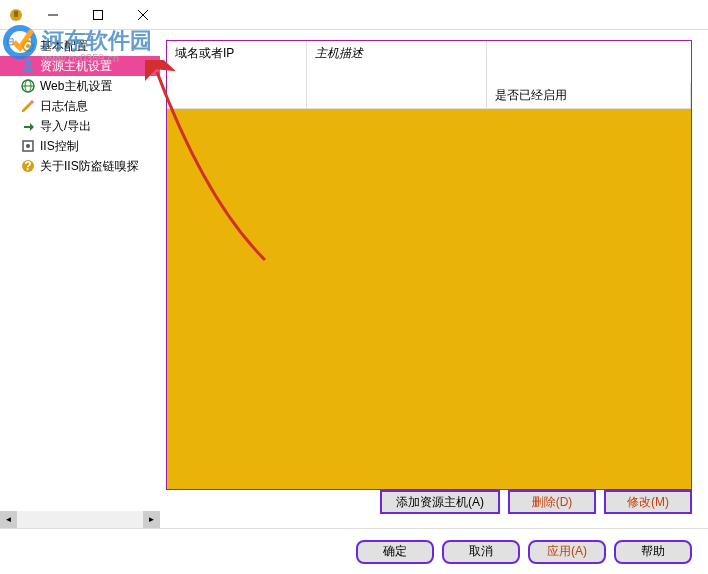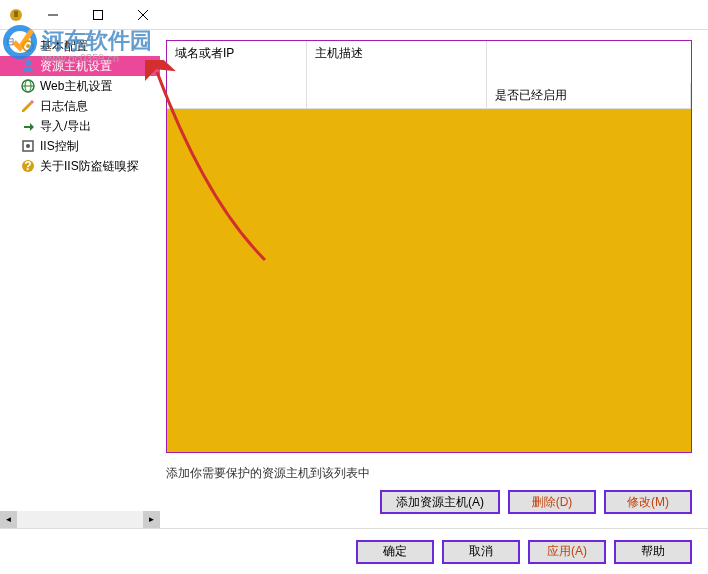--- a/index.html
+++ b/index.html
@@ -22,32 +22,32 @@
     .sidebar-scroll { position: absolute; bottom: 0; left: 0; right: 0; height: 17px; background: #f0f0f0; display: flex; align-items: center; }
     .scroll-btn { width: 17px; height: 17px; background: #cdcdcd; display: flex; align-items: center; justify-content: center; font-size: 8px; }
     .scroll-track { flex: 1; height: 17px; }
     
     .content { flex: 1; padding: 10px 16px 10px 6px; display: flex; flex-direction: column; }
     
     .table-container { flex: 1; border: 1px solid #a21caf; background: #eab308; overflow: hidden; }
     .table-header { display: flex; background: #fff; border-bottom: 1px solid #e0e0e0; }
     .table-header-cell { padding: 4px 8px; border-right: 1px solid #e0e0e0; background: #fff; }
     .th1 { width: 140px; }
-    .th2 { width: 180px; }
+    .th2 { width: 180px; font-style: italic; }
     .th3 { flex: 1; margin-top: 42px; }
     .table-body { height: 370px; }
     
     .hint-text { padding: 12px 0 8px 0; color: #333; }
     
     .action-buttons { display: flex; justify-content: flex-end; gap: 8px; padding-bottom: 4px; }
     .btn { min-width: 88px; height: 24px; padding: 0 14px; border: 2px solid #6d28d9; background: #e1e1e1; cursor: pointer; }
     .btn:disabled { color: #c2410c; cursor: default; }
     
     .footer { height: 46px; border-top: 1px solid #ddd; display: flex; justify-content: flex-end; align-items: center; padding-right: 16px; gap: 8px; }
-    .footer .btn { min-width: 78px; }
+    .footer .btn { min-width: 78px; border-radius: 8px; }
     
     .watermark { position: absolute; top: 20px; left: 0; pointer-events: none; opacity: 0.85; }
     .watermark-text { color: #4a8cc7; font-size: 22px; font-weight: bold; }
     .watermark-sub { color: #aaa; font-size: 11px; }
     
     .annotation-arrow { position: absolute; top: 60px; left: 145px; width: 150px; height: 220px; pointer-events: none; z-index: 100; }
   </style>
 </head>
 <body>
 
@@ -137,21 +137,20 @@
 
   <div class="content">
     <div class="table-container">
       <div class="table-header">
         <div class="table-header-cell th1">域名或者IP</div>
         <div class="table-header-cell th2">主机描述</div>
         <div class="table-header-cell th3">是否已经启用</div>
       </div>
       <div class="table-body"></div>
     </div>
-    <div class="hint-text">添加你需要保护的资源主机到该列表中</div>
     <div class="action-buttons">
       <button class="btn">添加资源主机(A)</button>
       <button class="btn" disabled="">删除(D)</button>
       <button class="btn" disabled="">修改(M)</button>
     </div>
   </div>
 </div>
 
 <div class="footer">
   <button class="btn">确定</button>

